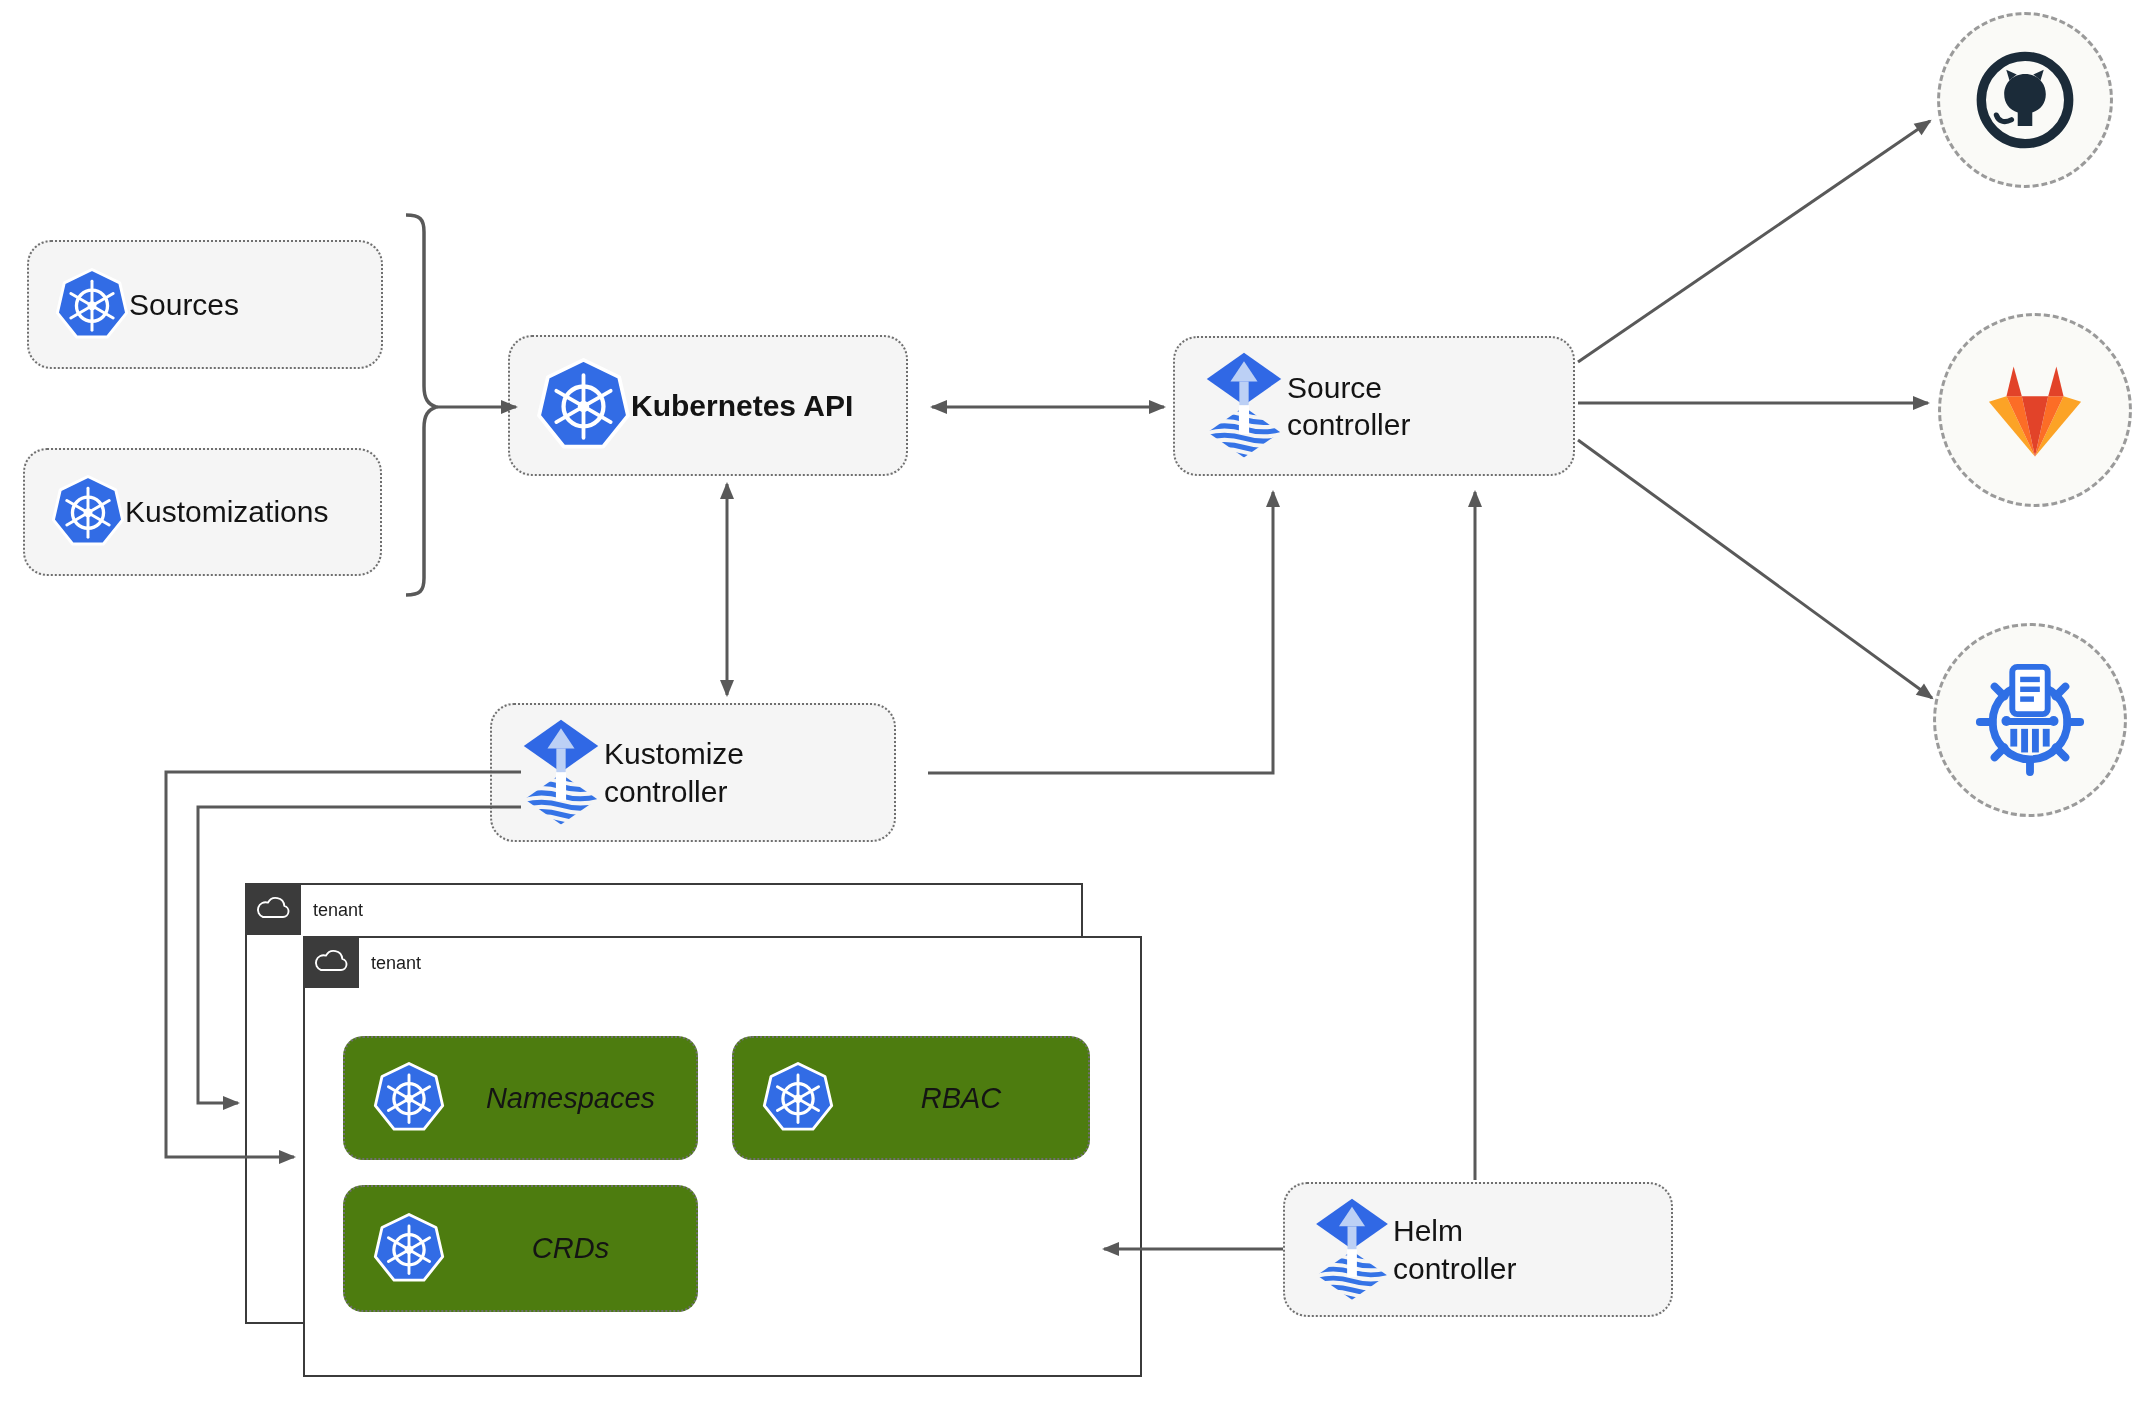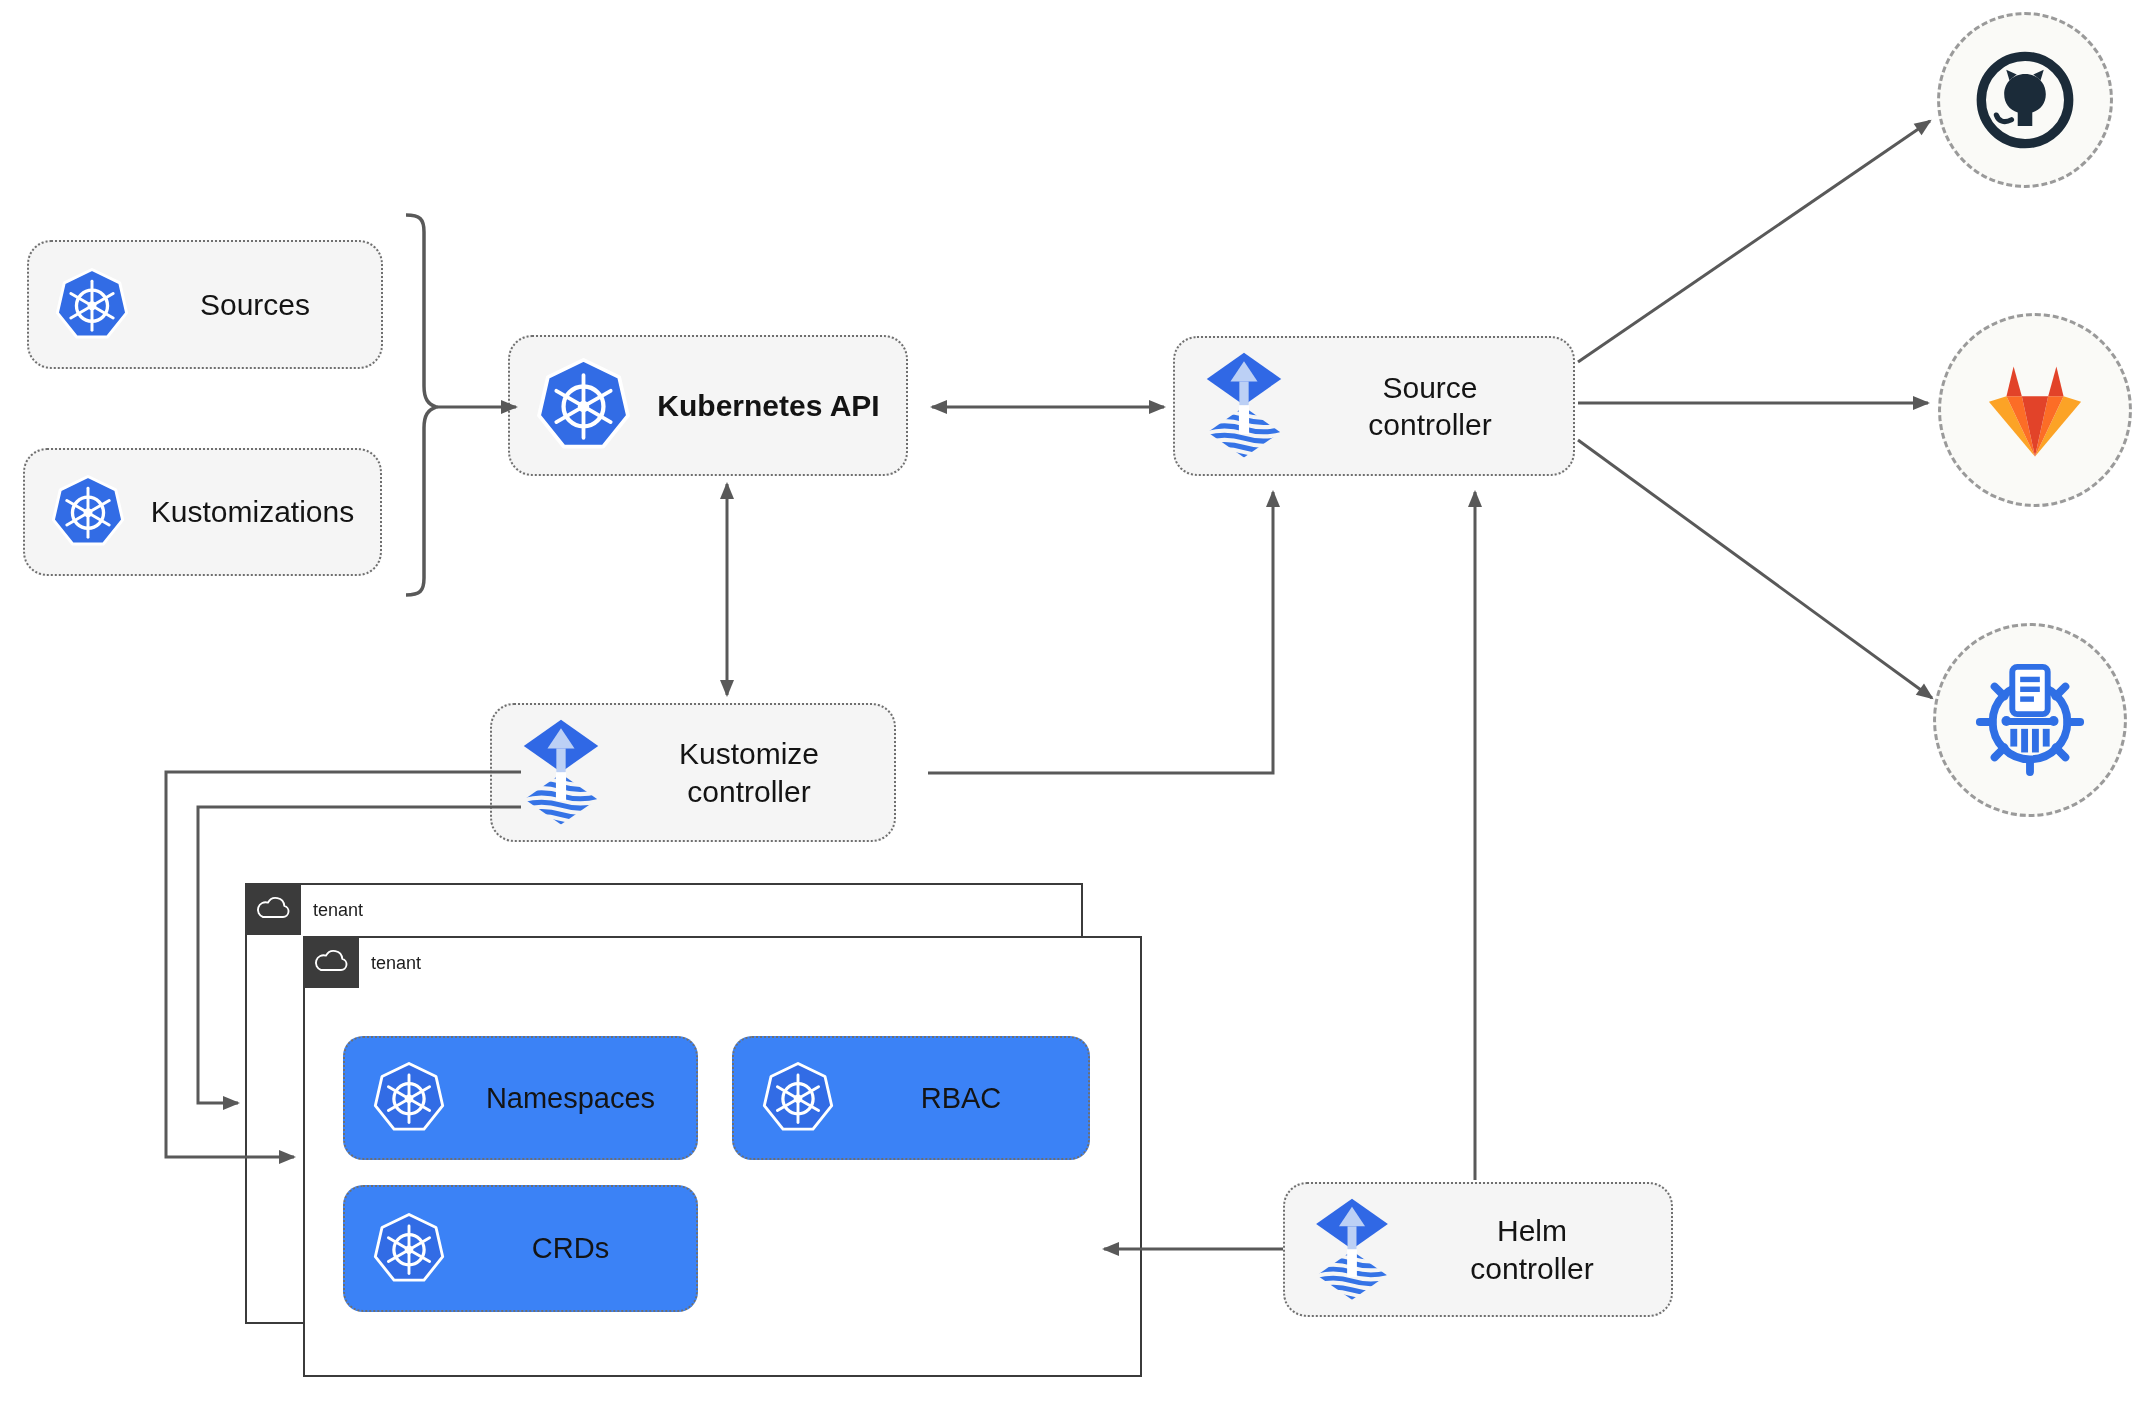--- a/index.html
+++ b/index.html
@@ -6,43 +6,43 @@
   .canvas {
     position:relative; width:2144px; height:1407px; background:#ffffff;
     font-family:"Liberation Sans", sans-serif; overflow:hidden; color:#111;
   }
   
   .dnode {
     position:absolute; background:#F5F5F5; border:2.5px dotted #6f6f6f;
     border-radius:24px; display:flex; align-items:center; box-sizing:border-box;
   }
   .dnode .icon-wrap { margin-left:26px; display:flex; align-items:center; flex:0 0 auto; }
-  .dnode .node-label { flex:1; text-align:center; font-size:30px; line-height:1.25; color:#141414; }
+  .dnode .node-label { flex:1; text-align:left; font-size:30px; line-height:1.25; color:#141414; }
   .dnode .node-label .narrow { display:inline-block; max-width:190px; }
   
   .remote {
     position:absolute; border:3px dashed #9a9a9a; border-radius:50%;
     background:#FAFAF7; display:flex; align-items:center; justify-content:center;
     box-sizing:border-box;
   }
   
   .tenant-frame {
     position:absolute; background:#ffffff; border:2.5px solid #3B3B3B; box-sizing:border-box;
   }
   .tenant-tab {
     position:absolute; top:-2.5px; left:-2.5px; width:56px; height:52px;
     background:#3B3B3B; display:flex; align-items:center; justify-content:center;
   }
   .tenant-name {
     position:absolute; top:0; left:66px; height:50px; display:flex; align-items:center;
     font-size:18px; color:#1d1d1d;
   }
   .resource {
-    position:absolute; background:#3b82f6; border:2px dotted #6f6f6f; border-radius:20px;
-    display:flex; align-items:center; box-sizing:border-box;
+    position:absolute; background:#4d7c0f; border:2px dotted #6f6f6f; border-radius:20px;
+    display:flex; align-items:center; box-sizing:border-box;font-style:italic;
   }
   .resource .icon-wrap { margin-left:28px; display:flex; align-items:center; flex:0 0 auto; }
   .resource .node-label { flex:1; text-align:center; font-size:29px; color:#141414; }
   .connectors { position:absolute; left:0; top:0; z-index:10; pointer-events:none; }
   .z1 { z-index:1; } .z2 { z-index:2; } .z3 { z-index:3; }
 </style>
 </head>
 <body>
 
 <div class="canvas">

